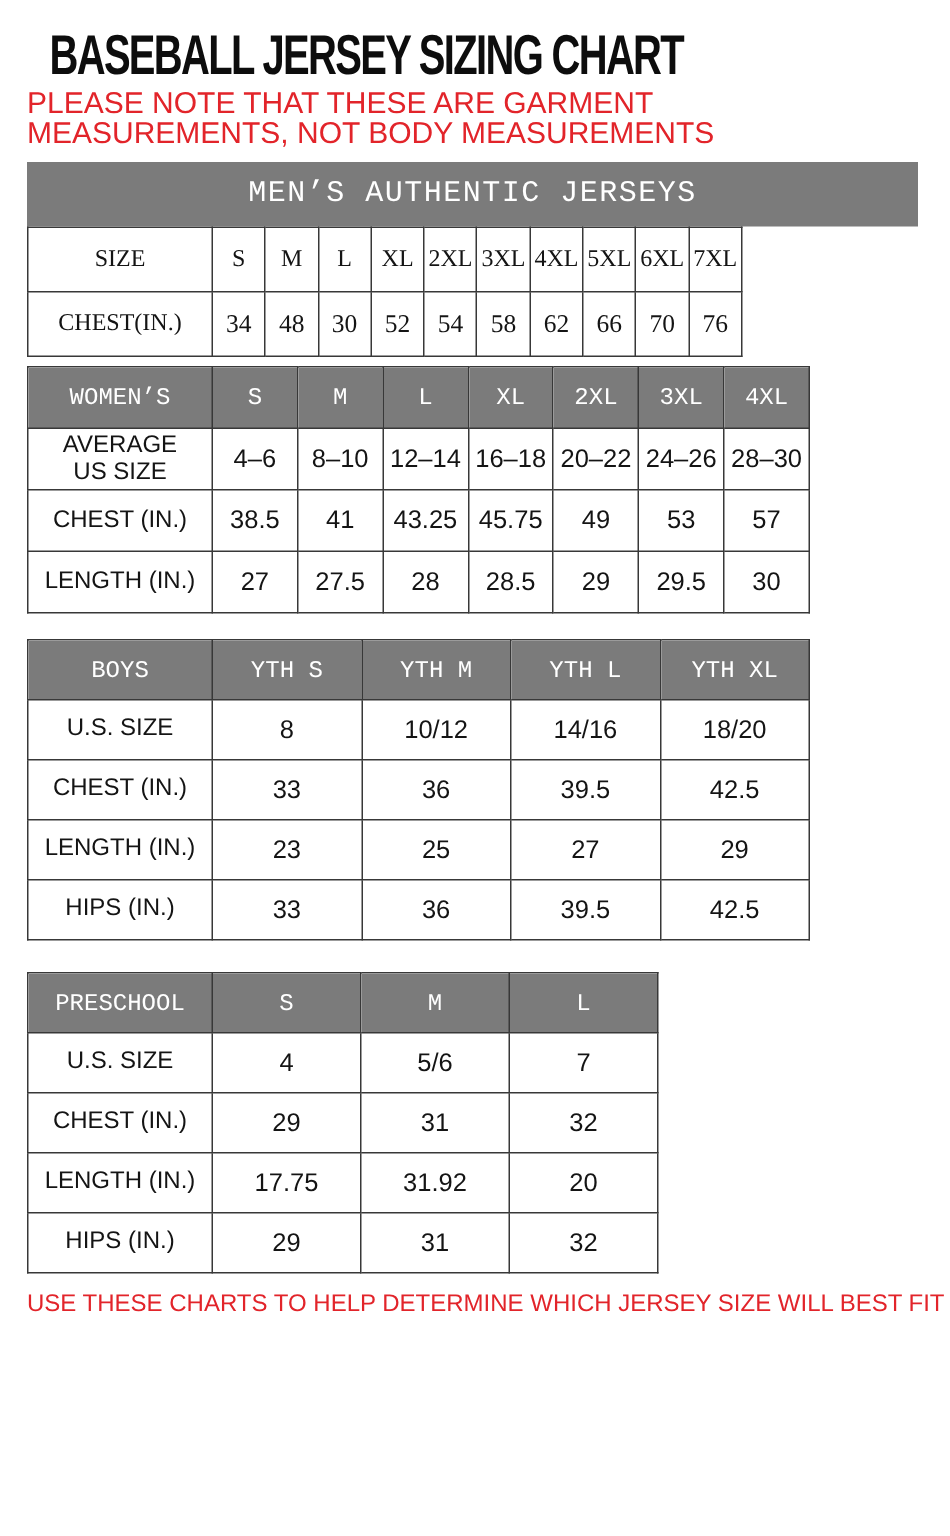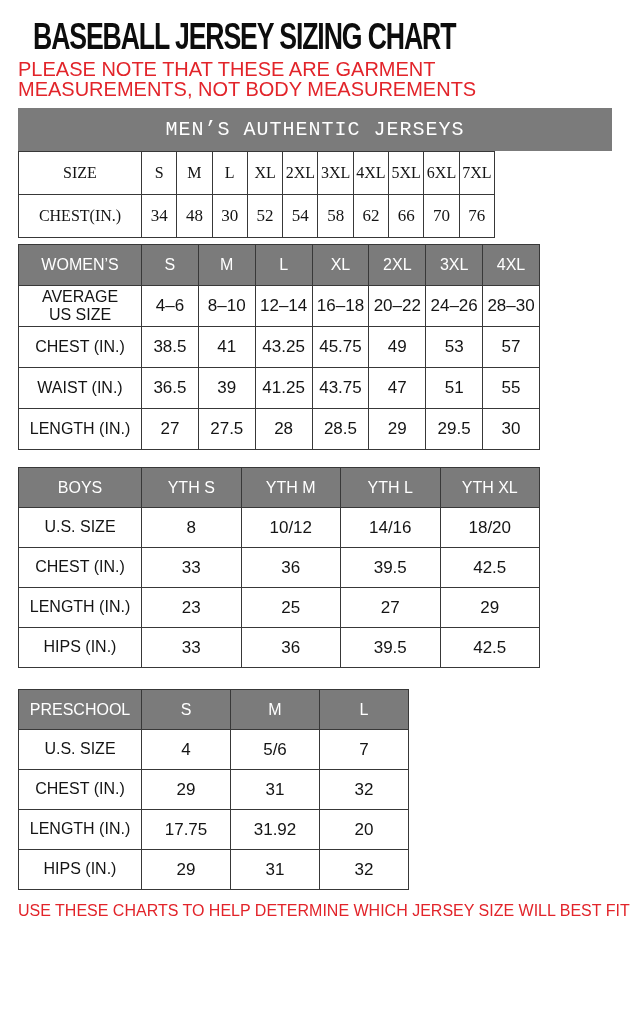--- a/index.html
+++ b/index.html
@@ -61,28 +61,29 @@
   td.rowlabel {
     font-size: 16px;
     white-space: pre-line;
     line-height: 1.15;
   }
   
   table.gray-head thead th {
     background: var(--gray);
     color: #ffffff;
     font-size: 16px;
+    font-family: Liberation Mono, monospace;
   }
   
   #mens-table thead th { background: #ffffff; color: #141414; font-size: 16px; }
 
   #mens-table      { width: 477px; margin-bottom: 6px; font-family: Liberation Serif, serif; }
   #womens-table    { width: 522px; margin-bottom: 17px; }
   #boys-table      { width: 522px; margin-bottom: 21px; }
-  #preschool-table { width: 391px; margin-bottom: 11px; }
+  #preschool-table { width: 421px; margin-bottom: 11px; }
 
   #mens-table th, #mens-table td           { height: 43px; }
   #womens-table th, #womens-table td       { height: 41px; }
   #boys-table th, #boys-table td           { height: 40px; }
   #preschool-table th, #preschool-table td { height: 40px; }
 
   .note-bottom {
     font-size: 16px;
     line-height: 20px;
     color: var(--red);
@@ -183,30 +184,20 @@
         <td class="rowlabel">CHEST (IN.)</td>
         <td>38.5</td>
         <td>41</td>
         <td>43.25</td>
         <td>45.75</td>
         <td>49</td>
         <td>53</td>
         <td>57</td>
       </tr>
       <tr>
-        <td class="rowlabel">WAIST (IN.)</td>
-        <td>36.5</td>
-        <td>39</td>
-        <td>41.25</td>
-        <td>43.75</td>
-        <td>47</td>
-        <td>51</td>
-        <td>55</td>
-      </tr>
-      <tr>
         <td class="rowlabel">LENGTH (IN.)</td>
         <td>27</td>
         <td>27.5</td>
         <td>28</td>
         <td>28.5</td>
         <td>29</td>
         <td>29.5</td>
         <td>30</td>
       </tr>
     </tbody>

